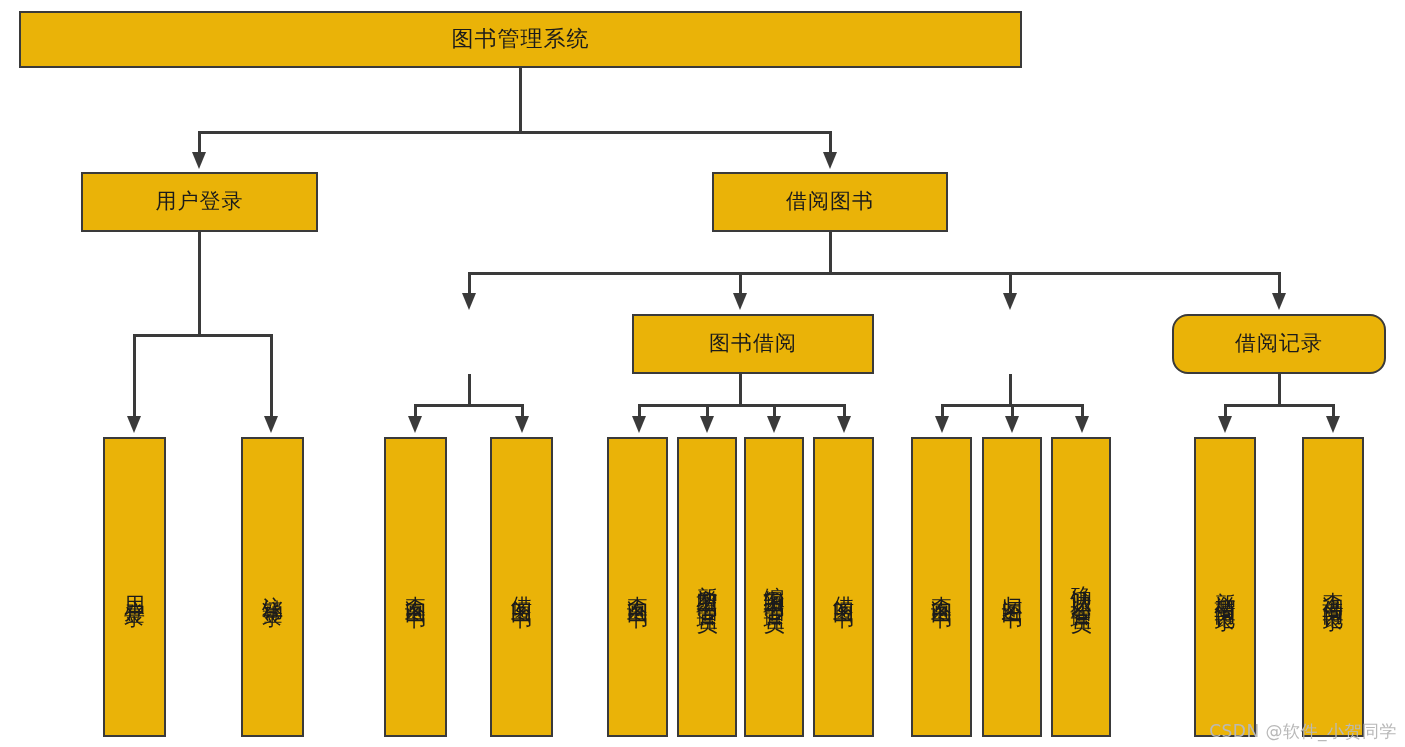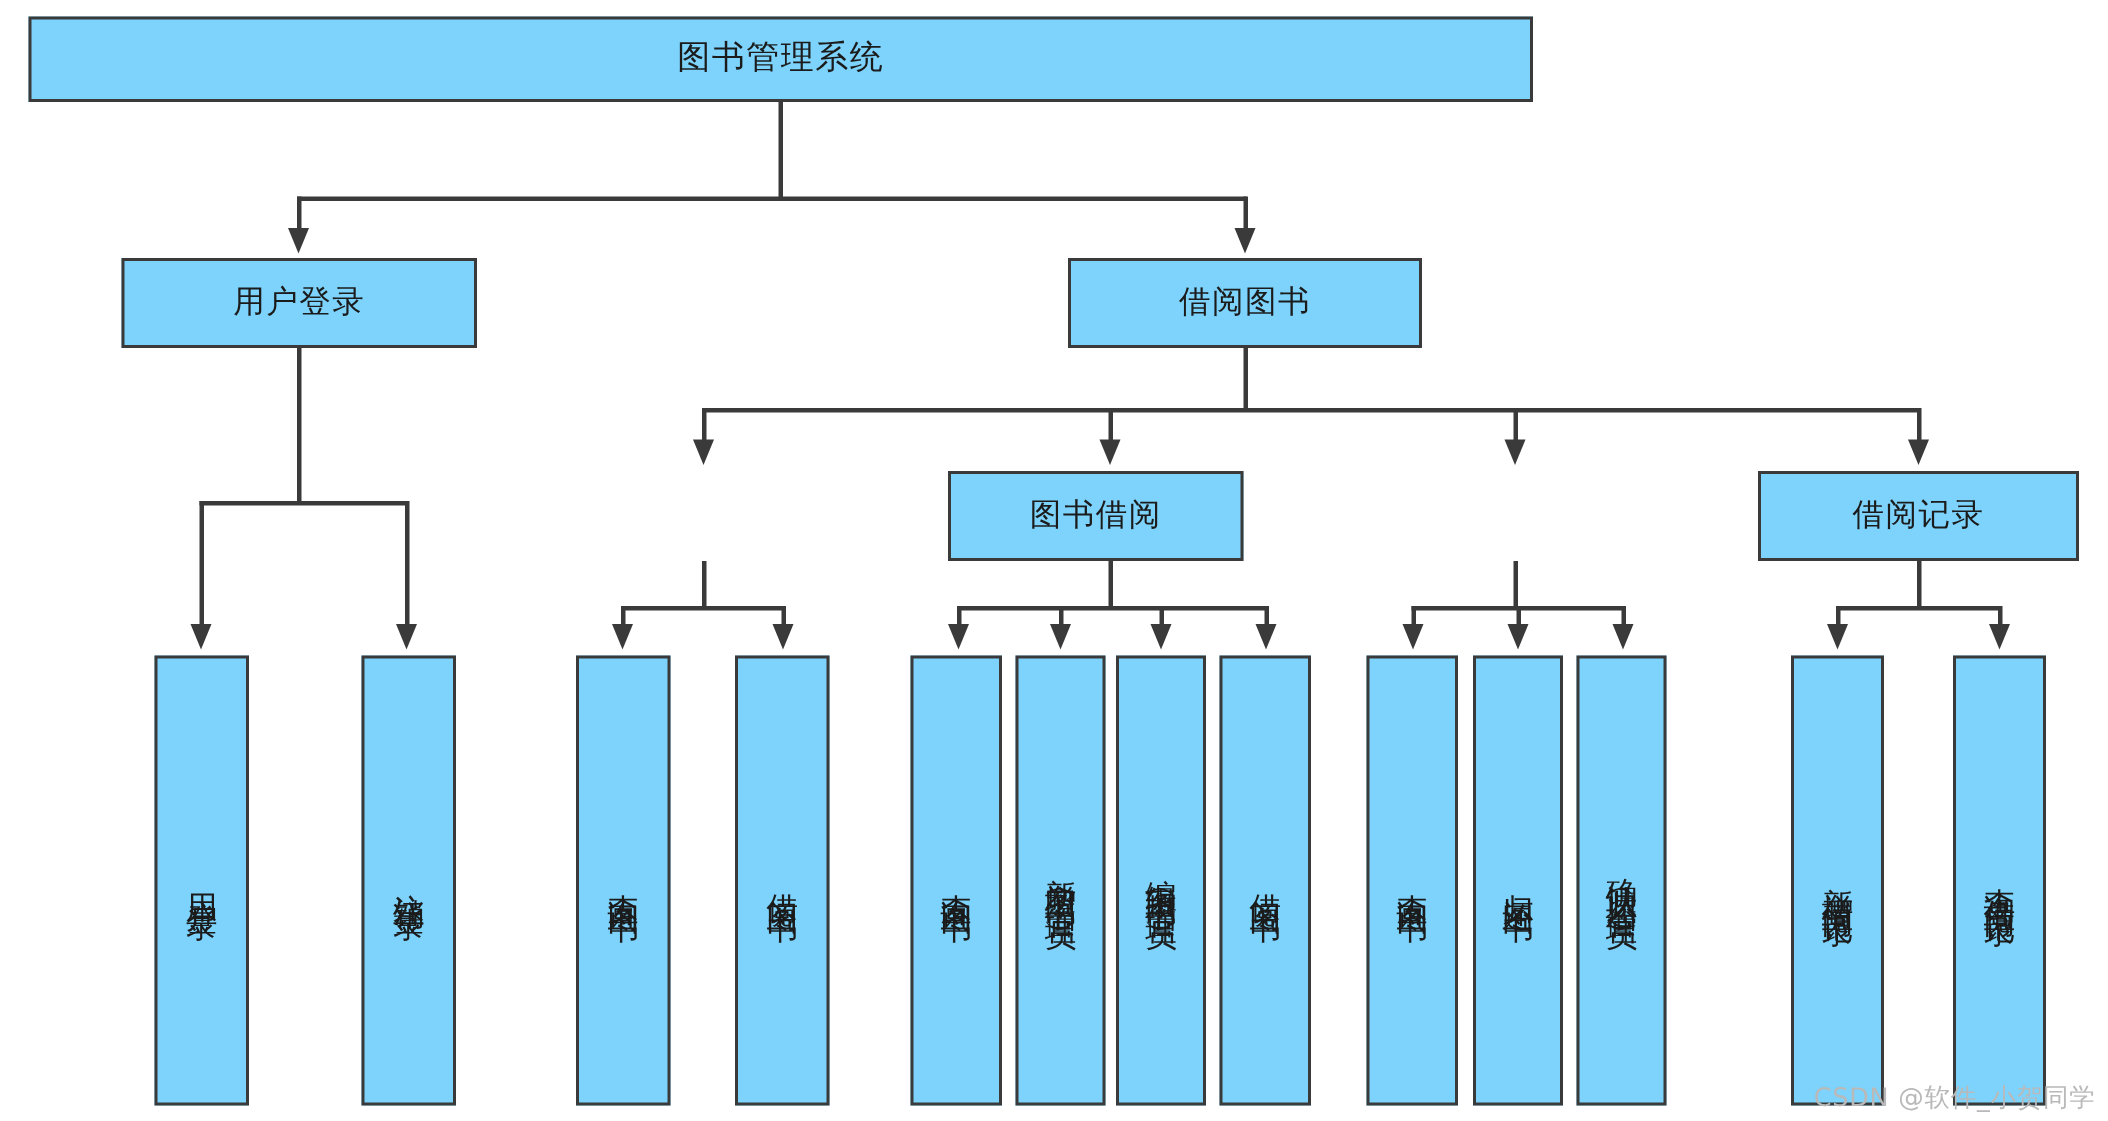--- a/index.html
+++ b/index.html
@@ -15,21 +15,21 @@
     width: 1405px;
     height: 747px;
     background: #ffffff;
     overflow: hidden;
   }
   
   .node {
     position: absolute;
     box-sizing: border-box;
     border: 2.5px solid #3a3a3a;
-    background: #7dd3fc;
+    background: #eab308;
     display: flex;
     align-items: center;
     justify-content: center;
     color: #1b1b1b;
     text-align: left;
   }
   .node.horiz {
     font-size: 21px;
     letter-spacing: 1px;
     line-height: 1.2;
@@ -120,24 +120,24 @@
 
   <div class="ln vline" style="left:739px; top:272px; width:2.5px; height:25px;"></div>
   <div class="arrow" style="left:733px; top:293px;"></div>
 
   <div class="ln vline" style="left:1009px; top:272px; width:2.5px; height:25px;"></div>
   <div class="arrow" style="left:1003px; top:293px;"></div>
 
   <div class="ln vline" style="left:1278px; top:272px; width:2.5px; height:25px;"></div>
   <div class="arrow" style="left:1272px; top:293px;"></div>
 
-  <div class="node horiz" style="left:632px; top:314px; width:197px; height:60px;">
+  <div class="node horiz" style="left:632px; top:314px; width:242px; height:60px;">
     <span>图书借阅</span>
   </div>
-  <div class="node horiz" style="left:1172px; top:314px; width:214px; height:60px;">
+  <div class="node horiz" style="left:1172px; top:314px; width:214px; height:60px;border-radius:16px;">
     <span>借阅记录</span>
   </div>
 
   <div class="ln vline" style="left:468px; top:374px; width:2.5px; height:32px;"></div>
   <div class="ln hline" style="left:414px; top:404px; width:109px; height:2.5px;"></div>
   <div class="ln vline" style="left:414px; top:404px; width:2.5px; height:16px;"></div>
   <div class="arrow" style="left:408px; top:416px;"></div>
   <div class="ln vline" style="left:521px; top:404px; width:2.5px; height:16px;"></div>
   <div class="arrow" style="left:515px; top:416px;"></div>
 

